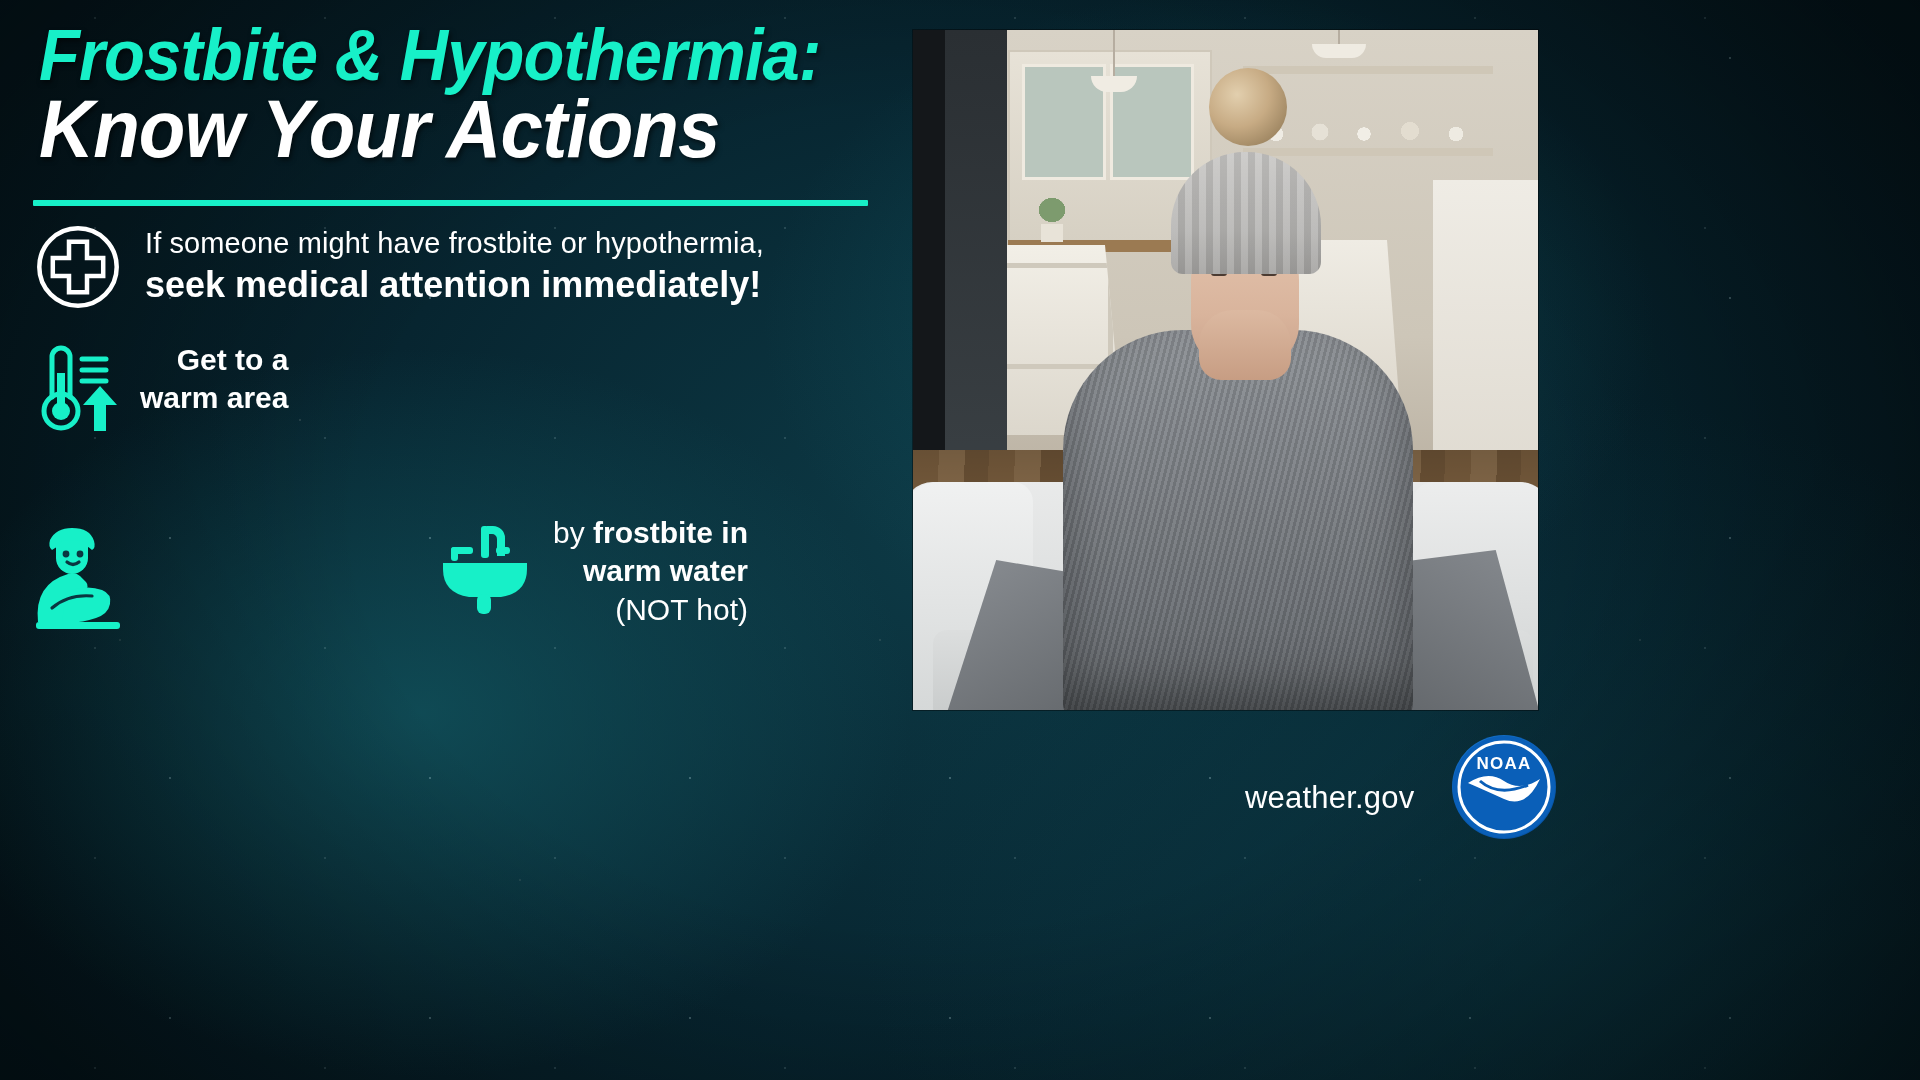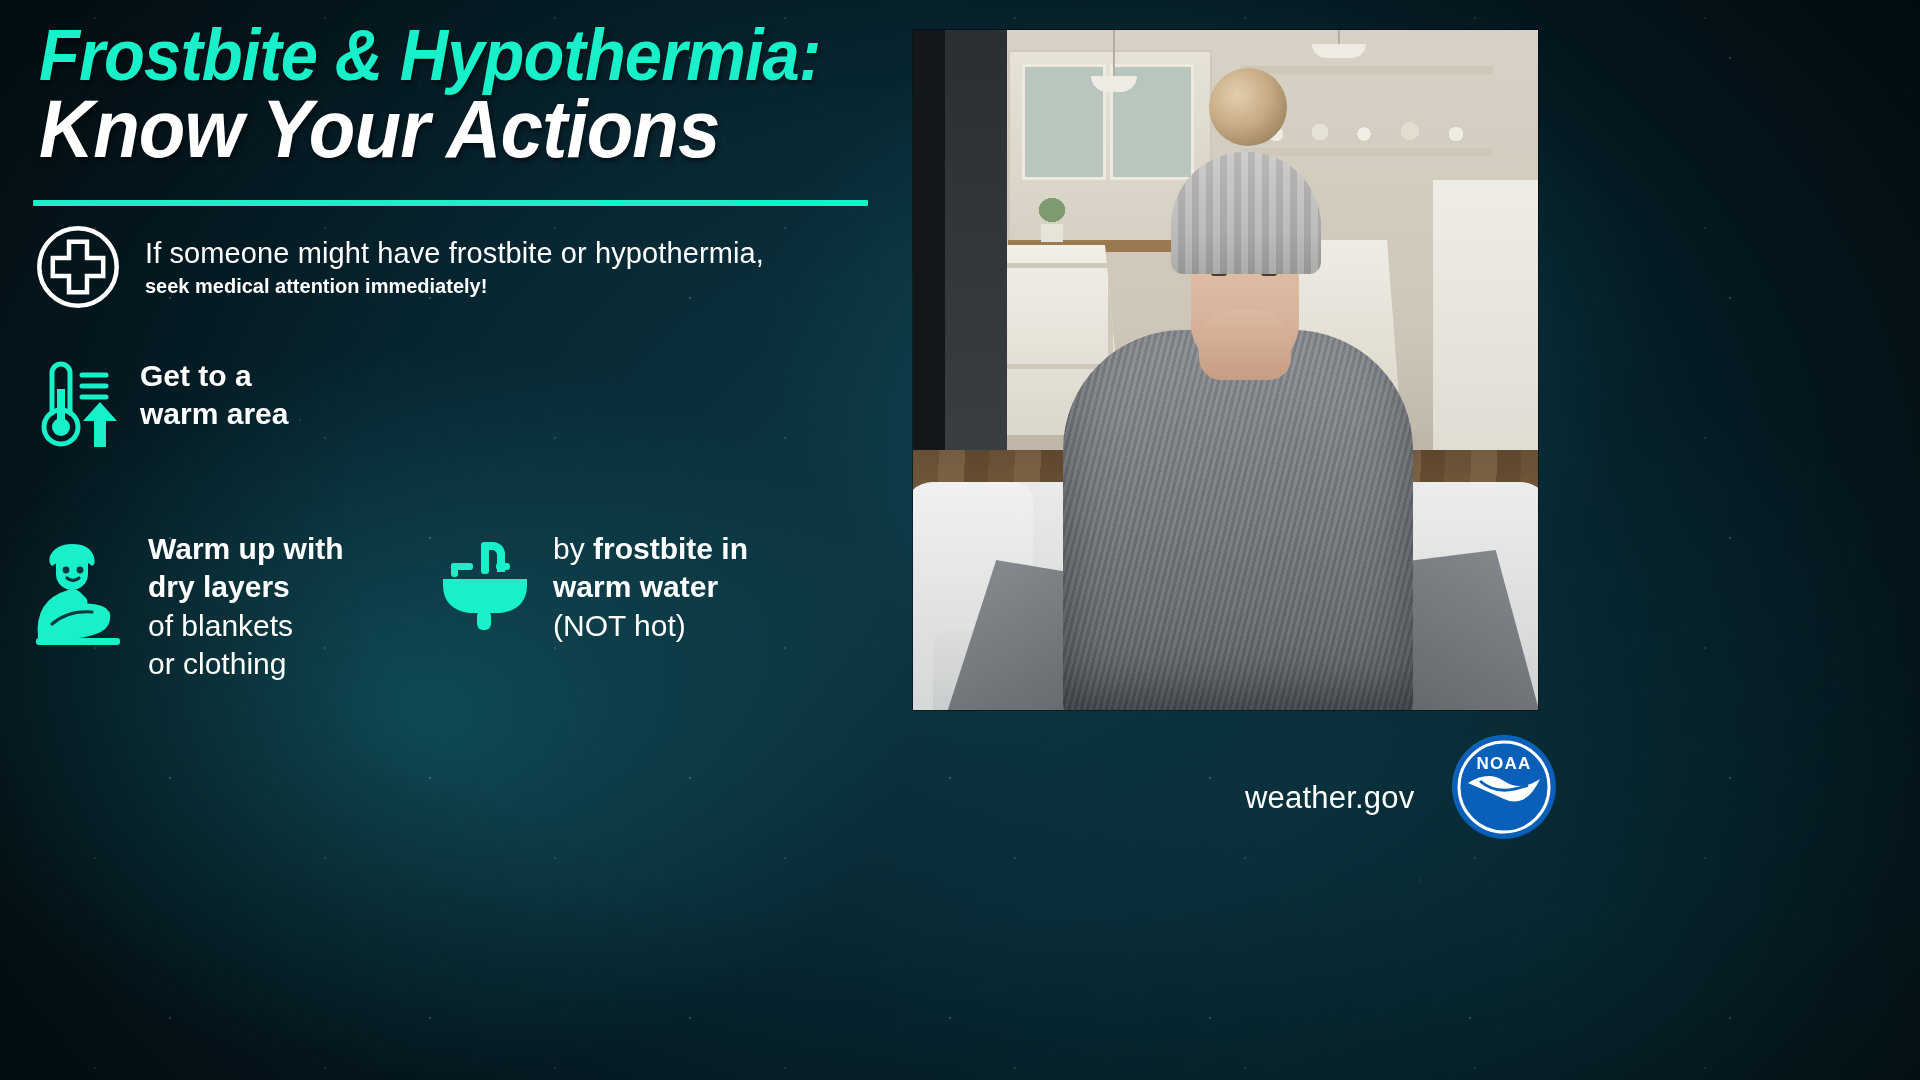--- a/index.html
+++ b/index.html
@@ -46,24 +46,24 @@
   .t2{display:block;font-size:82px;font-weight:700;font-style:italic;color:#ffffff;
       letter-spacing:-1px;transform:scaleX(.93);transform-origin:left center;
       text-shadow:2px 3px 6px rgba(0,0,0,.55);white-space:nowrap;margin-top:2px;}
 
   .rule{position:absolute;left:33px;top:200px;width:835px;height:6px;background:#17f0c8;border-radius:1px;}
 
   
   .med{position:absolute;left:33px;top:222px;width:840px;display:flex;align-items:center;gap:22px;}
   .med .txt{color:#ffffff;font-size:29px;line-height:1.3;}
   .med .ln1{font-weight:400;letter-spacing:.1px;text-align:center;}
-  .med .ln2{font-weight:700;font-size:20px;}
-
-  
-  .tips{position:absolute;left:30px;top:355px;width:860px;}
+  .med .ln2{font-weight:700;font-size:36px;}
+
+  
+  .tips{position:absolute;left:30px;top:339px;width:860px;text-align:right;}
   .trow{display:flex;}
   .tip{display:flex;align-items:flex-start;gap:18px;}
   .tip.c1{width:405px;}
   .tip.c2{width:450px;}
   .ico{flex:0 0 auto;display:flex;align-items:flex-start;justify-content:center;}
   .tiptxt{color:#fff;font-size:30px;line-height:1.28;padding-top:2px;}
   .b{font-weight:700;}
   .n{font-weight:400;}
 
   
@@ -239,26 +239,20 @@
                 <rect x="6" y="100" width="84" height="7" rx="3"></rect>
               </g>
               <g fill="none" stroke="#0a3640" stroke-width="3.2" stroke-linecap="round">
                 <circle cx="36" cy="32" r="1.8"></circle>
                 <circle cx="50" cy="32" r="1.8"></circle>
                 <path d="M37 40 q6 5 12 0"></path>
                 <path d="M22 86 q16 -14 40 -12"></path>
               </g>
             </svg>
           </span>
-          <span class="tiptxt">
-            <span class="b" style="display:block">Warm up with</span>
-            <span class="b" style="display:block">dry layers</span>
-            <span class="n" style="display:block">of blankets</span>
-            <span class="n" style="display:block">or clothing</span>
-          </span>
         </div>
 
         <div class="tip c2">
           <span class="ico" style="padding-top:6px;">
             <svg width="100" height="100" viewBox="0 0 100 100">
               <g fill="#17f0c8">
                 <path d="M52 8 h6 a12 12 0 0 1 12 12 v18 h-8 V21 a5 5 0 0 0 -5 -5 h-5 z"></path>
                 <rect x="46" y="8" width="8" height="32" rx="3"></rect>
                 <rect x="16" y="29" width="22" height="7" rx="3"></rect>
                 <rect x="16" y="29" width="7" height="14" rx="3"></rect>

